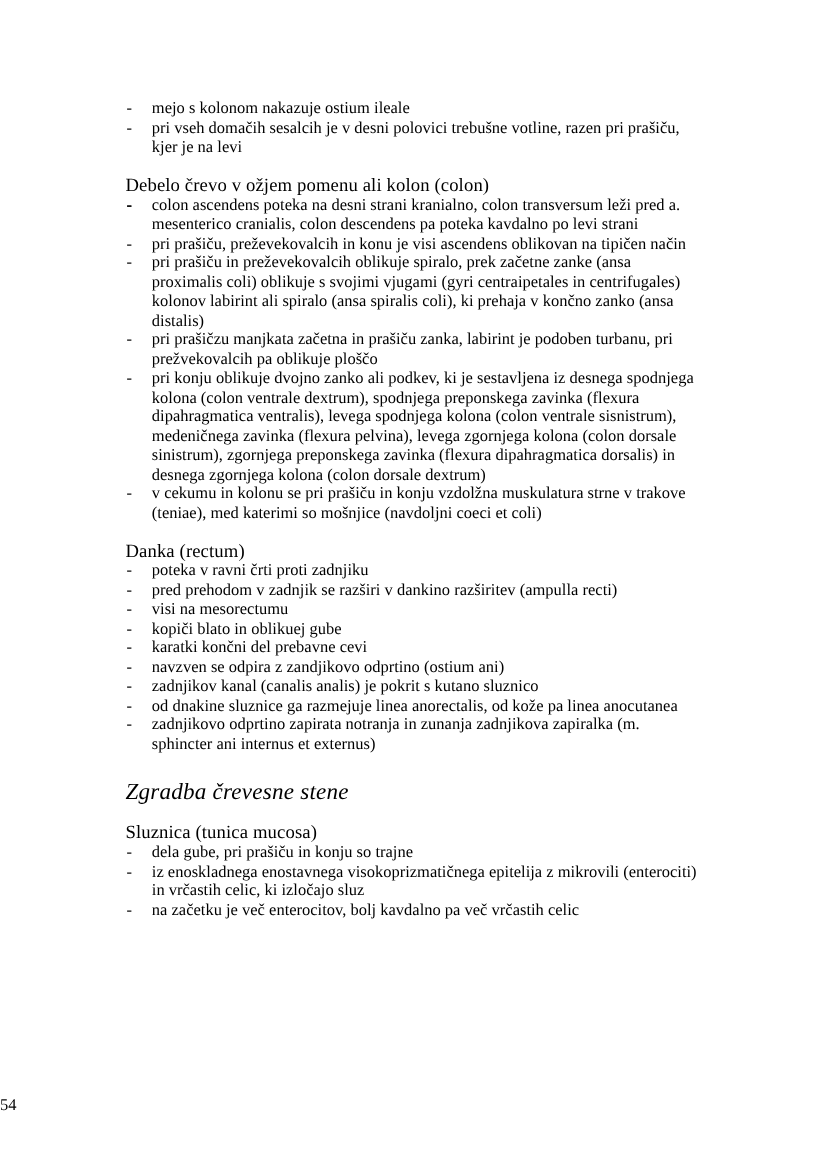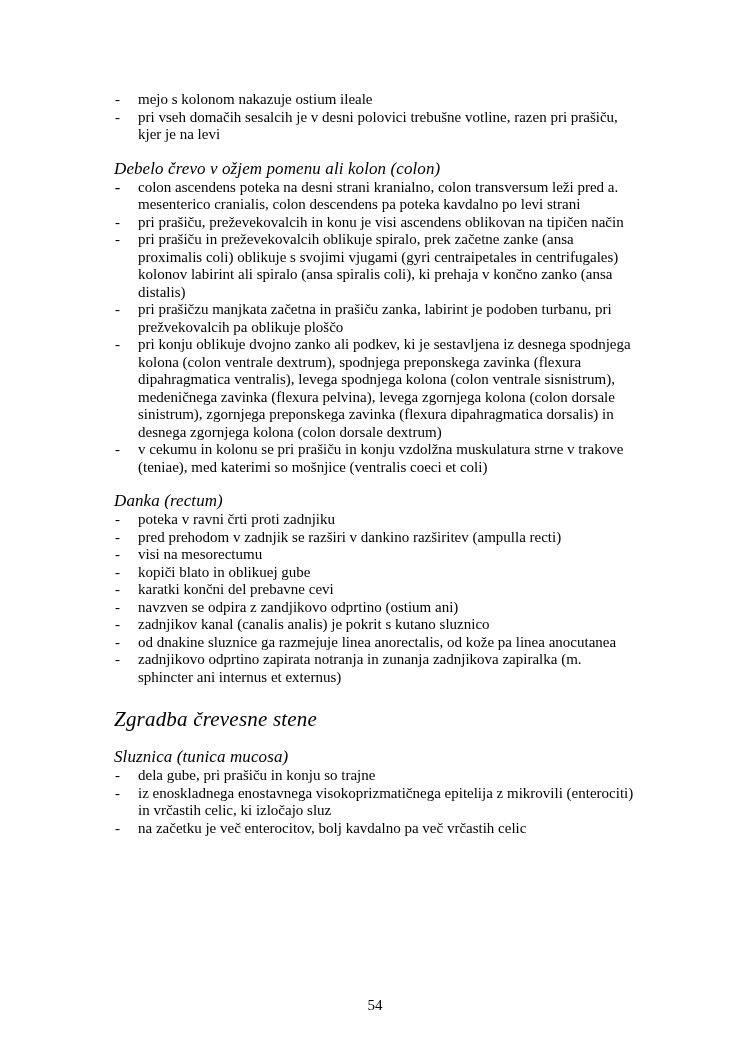--- a/index.html
+++ b/index.html
@@ -42,33 +42,31 @@
     font-family: "Liberation Serif", "DejaVu Serif", serif;
     font-style: italic;
     font-weight: normal;
     font-size: 21px;
     line-height: 26px;
     margin: 20px 0 14px 0;
     letter-spacing: 0.2px;
   }
   h2.doc-h2 {
     font-family: "Liberation Serif", "DejaVu Serif", serif;
-    font-style: italic;
     font-weight: normal;
     font-size: 17px;
     line-height: 21px;
     margin: 14px 0 0 0;
     letter-spacing: 0.1px;
   }
   .page-number {
     position: absolute;
     top: 997px;
     left: 0;
     width: 100%;
-    text-align: center;
     font-size: 15px;
   }
 </style>
 </head>
 <body>
 
 <div class="page">
   <div class="content">
 
     <div class="list">
@@ -77,21 +75,21 @@
       </div>
 
     <h2 class="doc-h2">Debelo črevo v ožjem pomenu ali kolon (colon)</h2>
     <div class="list">
         <div class="li"><span class="dash">-</span></div>
         <div class="li"><span class="dash">-</span><span class="li-text">colon ascendens poteka na desni strani kranialno, colon transversum leži pred a. mesenterico cranialis, colon descendens pa poteka kavdalno po levi strani</span></div>
         <div class="li"><span class="dash">-</span><span class="li-text">pri prašiču, preževekovalcih in konu je visi ascendens oblikovan na tipičen način</span></div>
         <div class="li"><span class="dash">-</span><span class="li-text">pri prašiču in preževekovalcih oblikuje spiralo, prek začetne zanke (ansa proximalis coli) oblikuje s svojimi vjugami (gyri centraipetales in centrifugales) kolonov labirint ali spiralo (ansa spiralis coli), ki prehaja v končno zanko (ansa distalis)</span></div>
         <div class="li"><span class="dash">-</span><span class="li-text">pri prašičzu manjkata začetna in prašiču zanka, labirint je podoben turbanu, pri prežvekovalcih pa oblikuje ploščo</span></div>
         <div class="li"><span class="dash">-</span><span class="li-text">pri konju oblikuje dvojno zanko ali podkev, ki je sestavljena iz desnega spodnjega kolona (colon ventrale dextrum), spodnjega preponskega zavinka (flexura dipahragmatica ventralis), levega spodnjega kolona (colon ventrale sisnistrum), medeničnega zavinka (flexura pelvina), levega zgornjega kolona (colon dorsale sinistrum), zgornjega preponskega zavinka (flexura dipahragmatica dorsalis) in desnega zgornjega kolona (colon dorsale dextrum)</span></div>
-        <div class="li"><span class="dash">-</span><span class="li-text">v cekumu in kolonu se pri prašiču in konju vzdolžna muskulatura strne v trakove (teniae), med katerimi so mošnjice (ventralis coeci et coli)</span></div>
+        <div class="li"><span class="dash">-</span><span class="li-text">v cekumu in kolonu se pri prašiču in konju vzdolžna muskulatura strne v trakove (teniae), med katerimi so mošnjice (navdoljni coeci et coli)</span></div>
       </div>
 
     <h2 class="doc-h2">Danka (rectum)</h2>
     <div class="list">
         <div class="li"><span class="dash">-</span><span class="li-text">poteka v ravni črti proti zadnjiku</span></div>
         <div class="li"><span class="dash">-</span><span class="li-text">pred prehodom v zadnjik se razširi v dankino razširitev (ampulla recti)</span></div>
         <div class="li"><span class="dash">-</span><span class="li-text">visi na mesorectumu</span></div>
         <div class="li"><span class="dash">-</span><span class="li-text">kopiči blato in oblikuej gube</span></div>
       </div>
 

